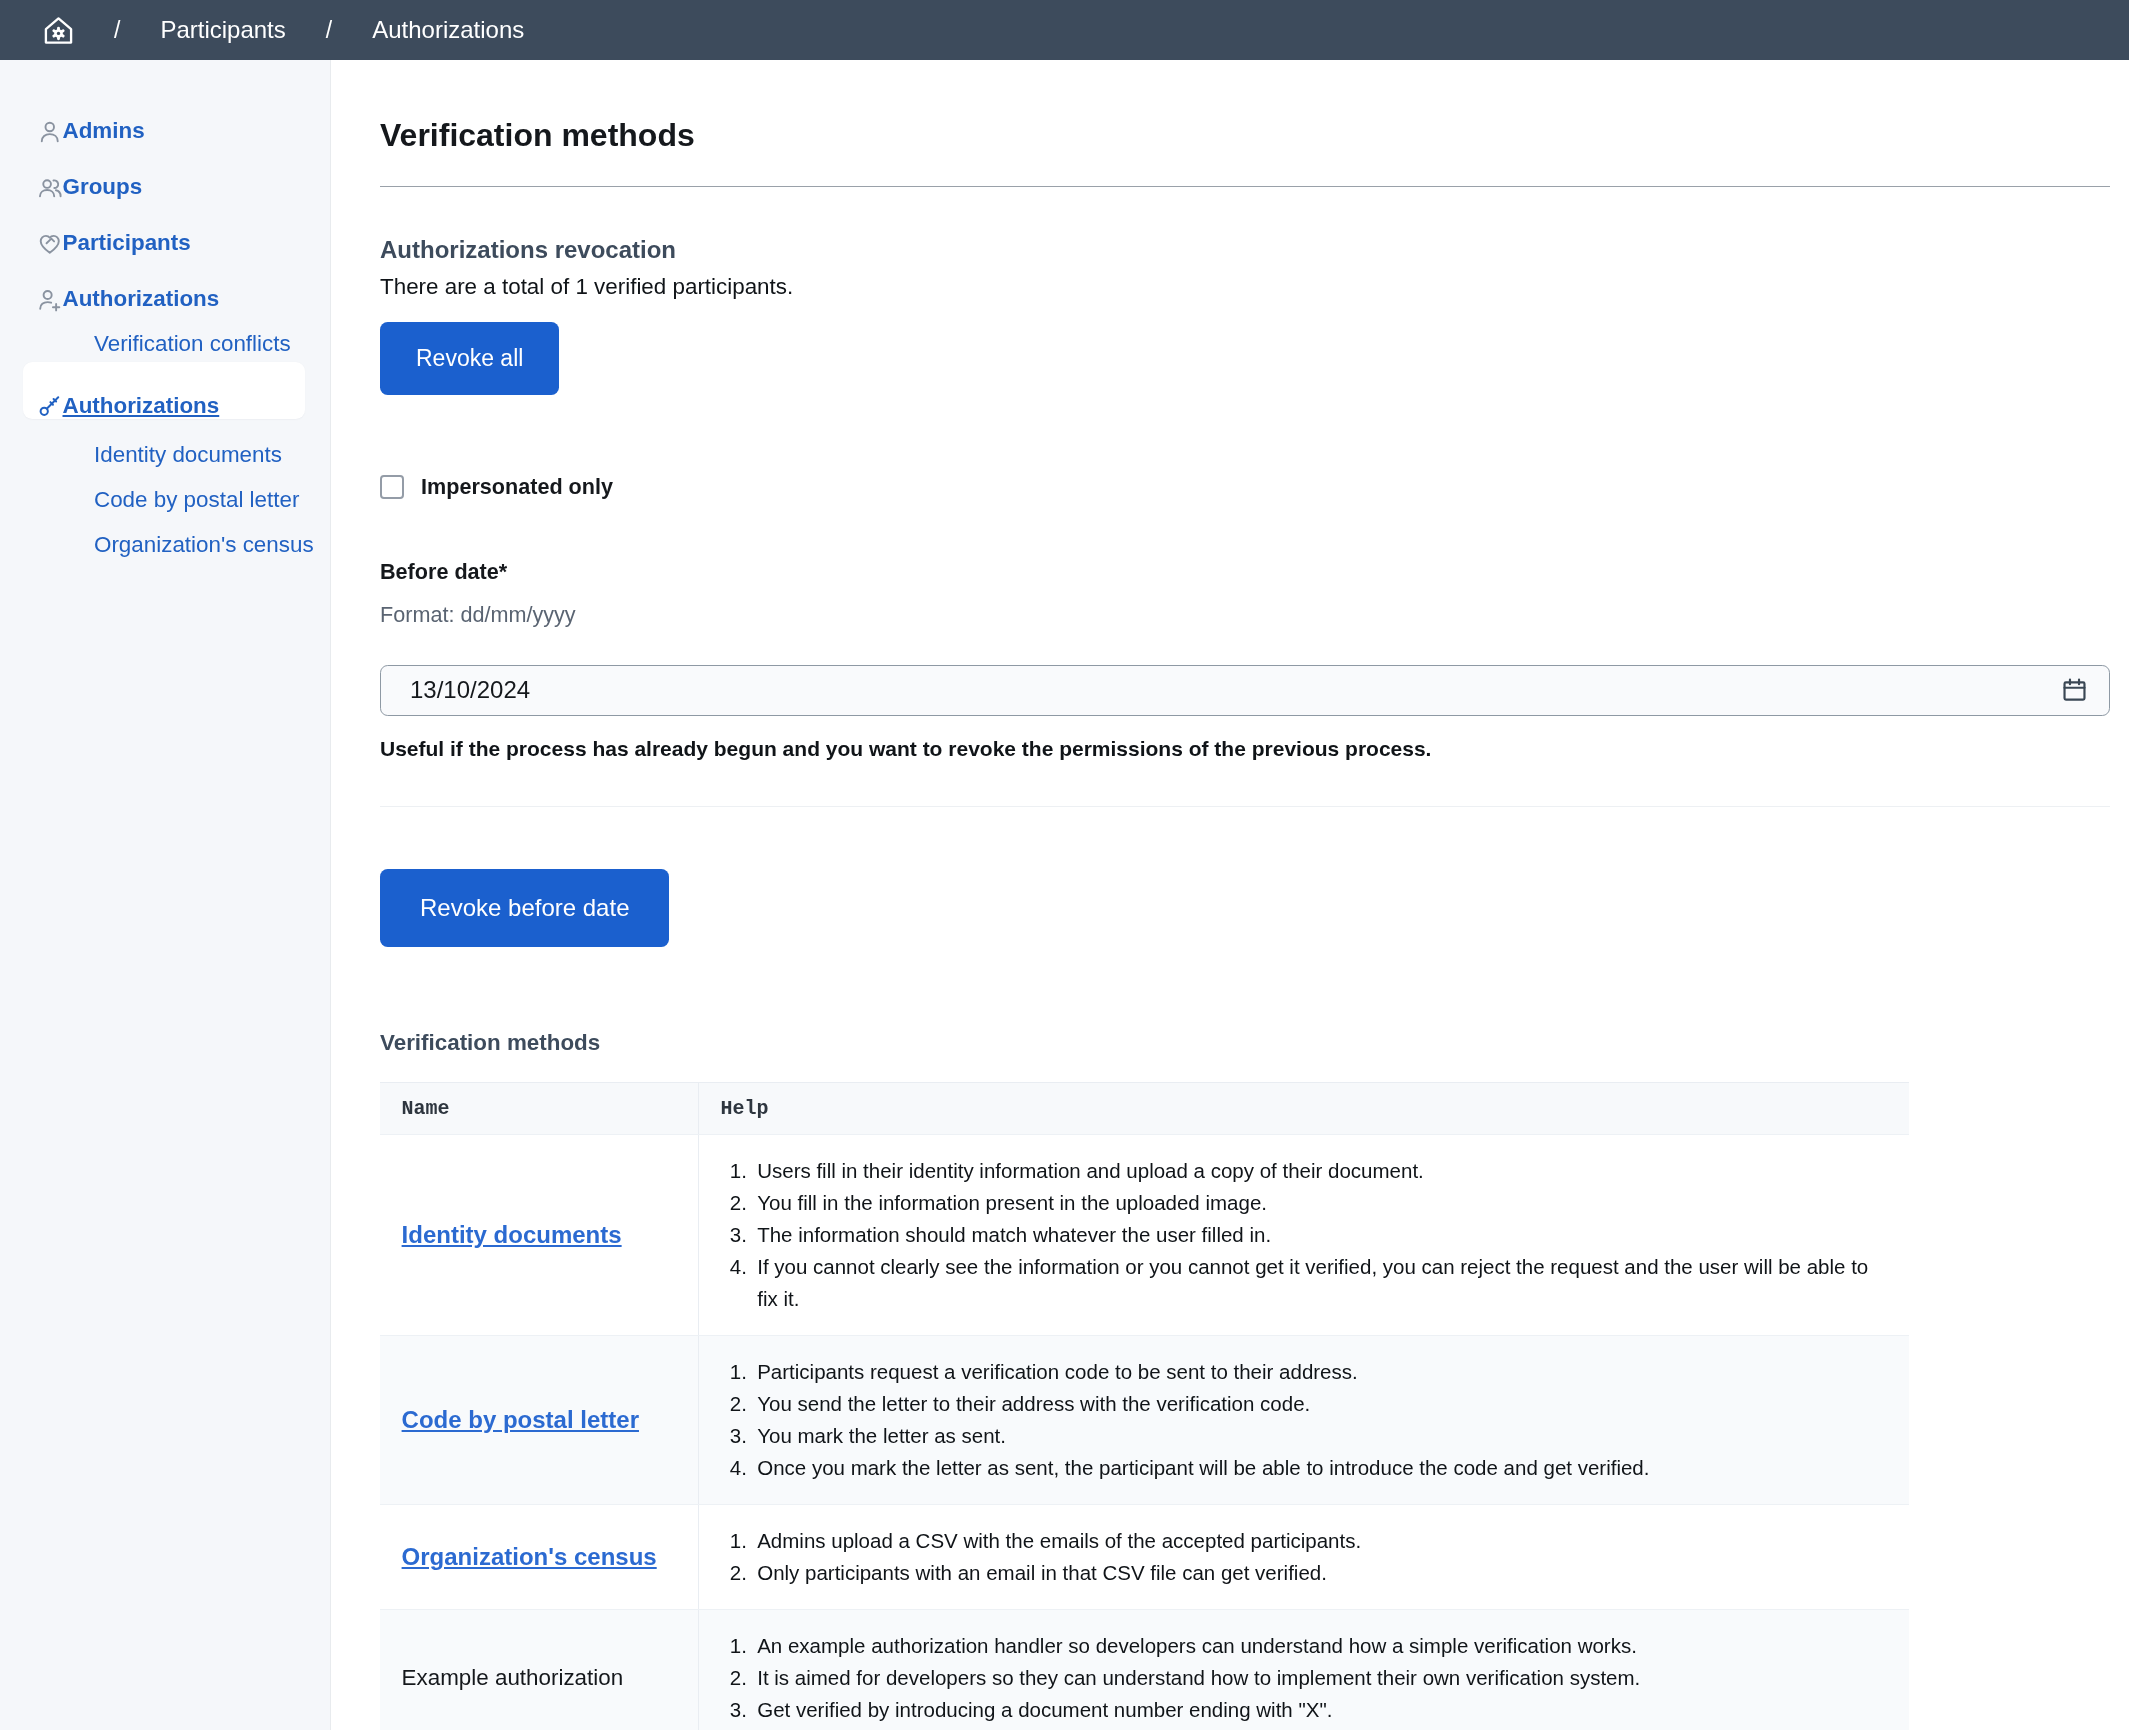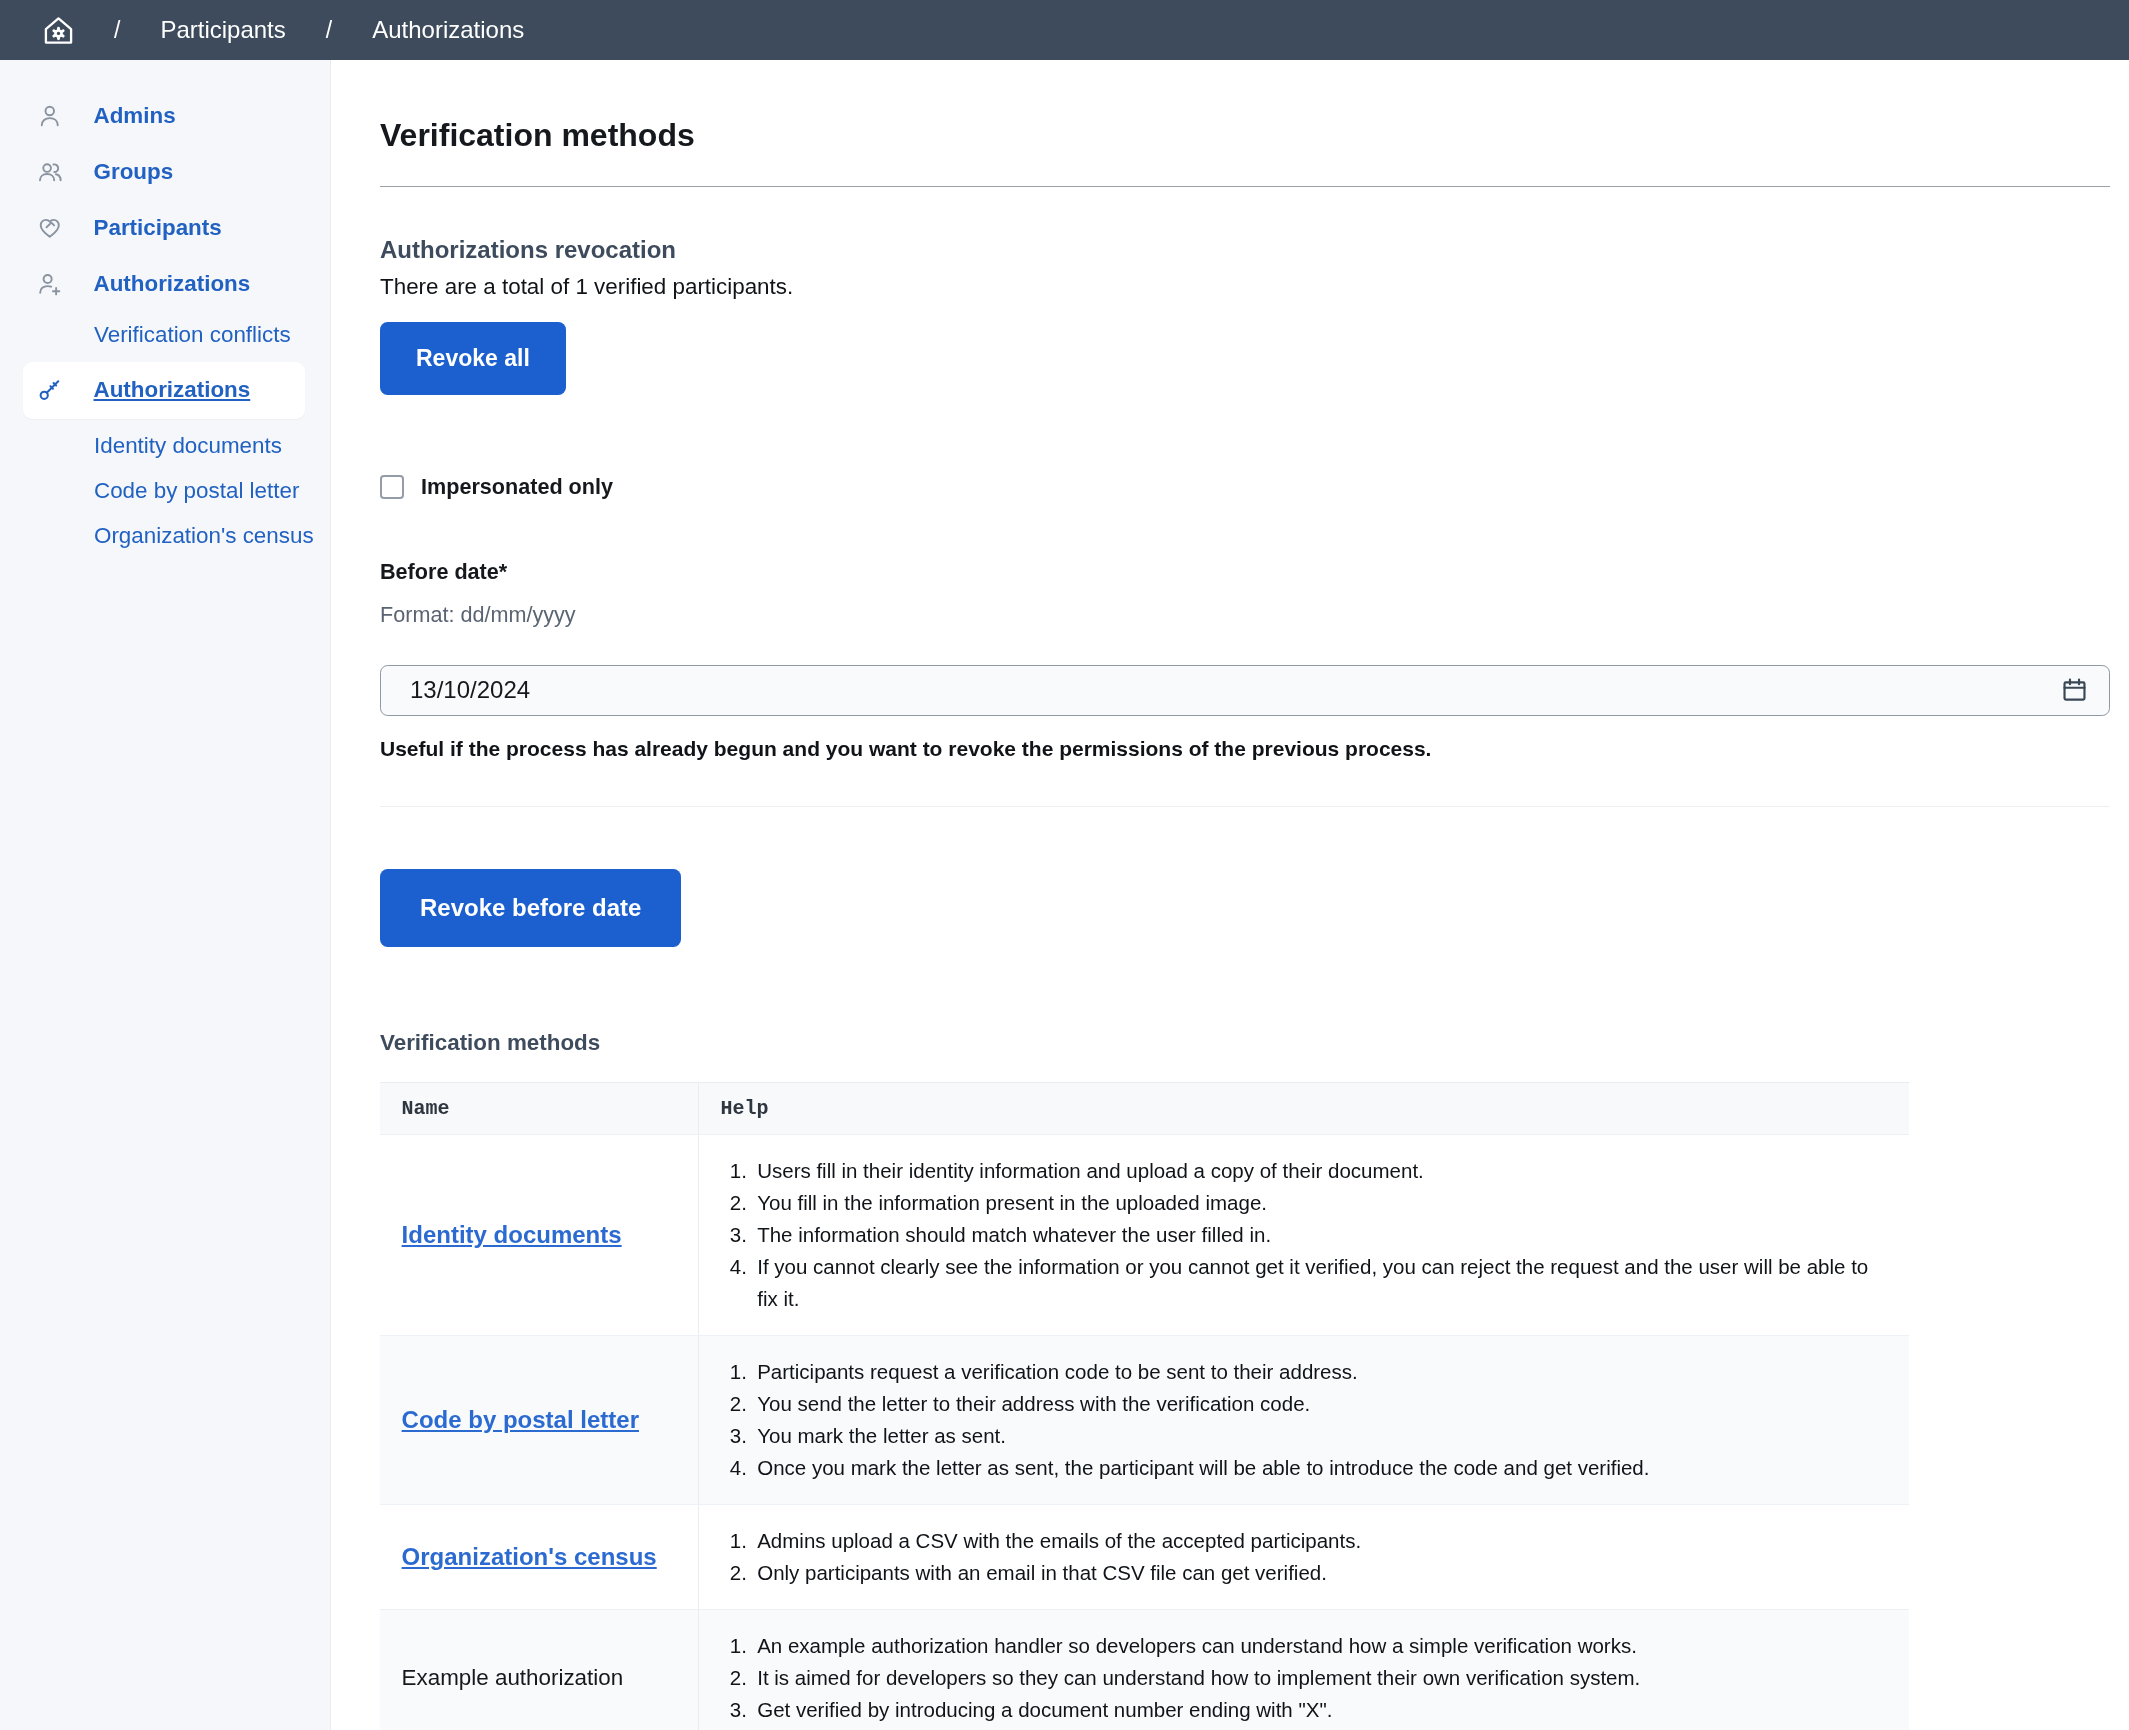--- a/index.html
+++ b/index.html
@@ -22,21 +22,21 @@
   
   .wrapper { display: flex; min-height: 1652px; }
   .sidebar {
     width: 331px; background: #f5f7fa; border-right: 0.8px solid #e8ebee;
     padding-top: 28px; flex-shrink: 0;
   }
   .main { flex: 1; background: #ffffff; padding: 40px 18.6px 46px 49px; }
 
   
   .side-item {
-    display: flex; align-items: center; gap: 31px;
+    display: flex; align-items: flex-end; gap: 0;
     height: 56px; padding-left: 37px; cursor: pointer;
   }
   .side-item svg { width: 25.5px; height: 25.5px; color: #8a93a0; flex-shrink: 0; }
   .side-label { font-size: 22.4px; color: #2161c2; font-weight: 600; }
   .side-item.sub { height: 45px; padding-left: 94px; }
   .side-item.sub .side-label { font-weight: 400; }
   .side-item.active {
     background: #ffffff; border-radius: 9.3px;
     margin: 4.6px 25px 4.6px 23px; padding-left: 14px; height: 57px;
     box-shadow: 0 0.8px 1.5px rgba(40,50,70,.04);
@@ -47,21 +47,21 @@
   
   h1.page-title { font-size: 32px; font-weight: 700; color: #15181c; margin-top: 17px; }
   .title-rule { border: none; border-top: 1.5px solid #9aa1a9; margin-top: 32px; }
 
   .section { margin-top: 49px; }
   h2.slate { font-size: 24px; font-weight: 700; color: #3d4b5c; }
   p.total-text { font-size: 22.4px; margin-top: 10px; color: #101418; }
 
   .btn {
     display: inline-block; background: #1b60ce; color: #fff;
-    font-family: inherit; font-weight: 700; font-size: 23px;
+    font-family: inherit; font-weight: 400; font-size: 23px;
     border: none; border-radius: 7.7px; padding: 23px 36px; cursor: pointer;
   }
   .btn.revoke-all { margin-top: 21.6px; }
   .btn.revoke-before { font-size: 24px; padding: 25px 40px; }
 
   .check-row { margin-top: 79px; display: flex; align-items: center; gap: 17px; }
   .checkbox {
     appearance: none; -webkit-appearance: none;
     width: 24px; height: 24px; border: 2.3px solid #949ca7; border-radius: 3.9px;
     background: #fff; cursor: pointer; flex-shrink: 0;

